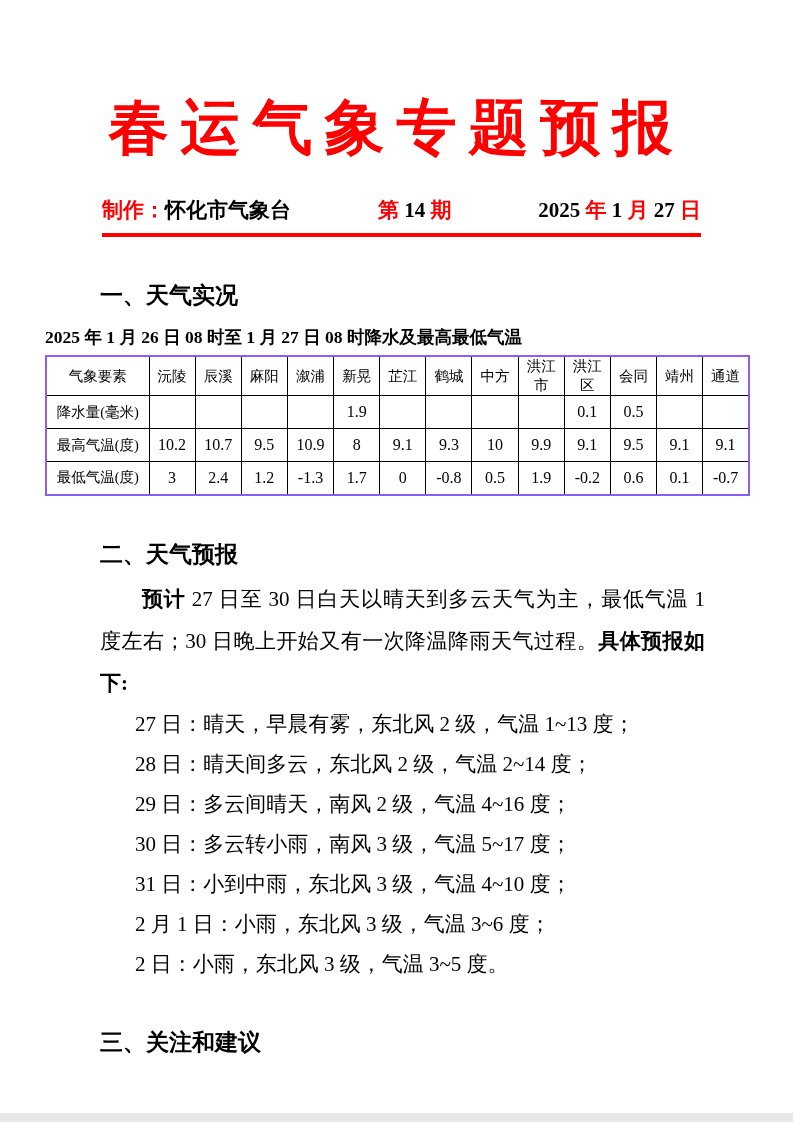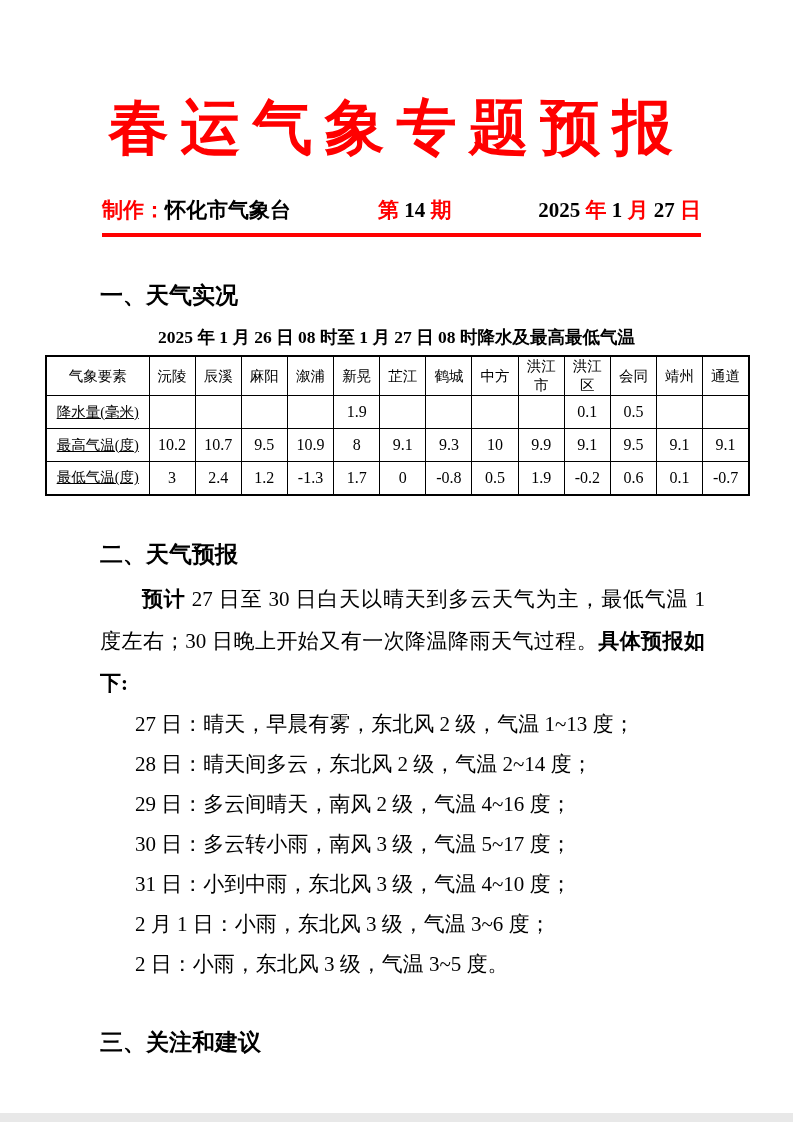--- a/index.html
+++ b/index.html
@@ -42,43 +42,42 @@
   .sec-heading {
     margin: 44px 92px 0 100px;
     font-family: "Liberation Sans", sans-serif;
     font-size: 23px;
     line-height: 28px;
     font-weight: bold;
     color: #000;
   }
   .table-caption {
     margin: 16px 45px 0 45px;
-    text-align: center;
     font-size: 17.5px;
     font-weight: bold;
   }
   table.obs {
     border-collapse: collapse;
     table-layout: fixed;
     width: 705px;
     margin: 6px 0 0 45px;
-    border: 2px solid #000000;
+    border: 2px solid #8b5cf6;
   }
   table.obs th, table.obs td {
     border: 1px solid #000;
     text-align: center;
     vertical-align: middle;
     padding: 0 1px;
     font-weight: normal;
     overflow: hidden;
   }
   table.obs col.first { width: 103px; }
   table.obs thead th { height: 32px; font-size: 14.5px; }
   table.obs tbody td { height: 33px; font-size: 16px; }
-  table.obs tbody td.rowlabel { font-size: 14.5px; text-decoration: underline; }
+  table.obs tbody td.rowlabel { font-size: 14.5px; }
   .intro {
     margin: 10px 88px 0 100px;
     font-size: 21px;
     line-height: 42px;
     text-indent: 2em;
     text-align: justify;
   }
   .intro .b { font-weight: bold; }
   .forecast-list { margin: 0 92px 12px 135px; font-size: 21px; }
   .forecast-item { line-height: 40px; white-space: nowrap; }

